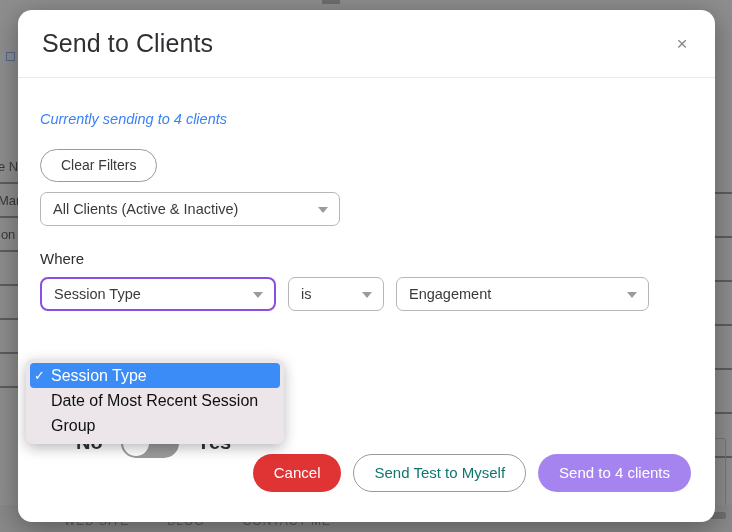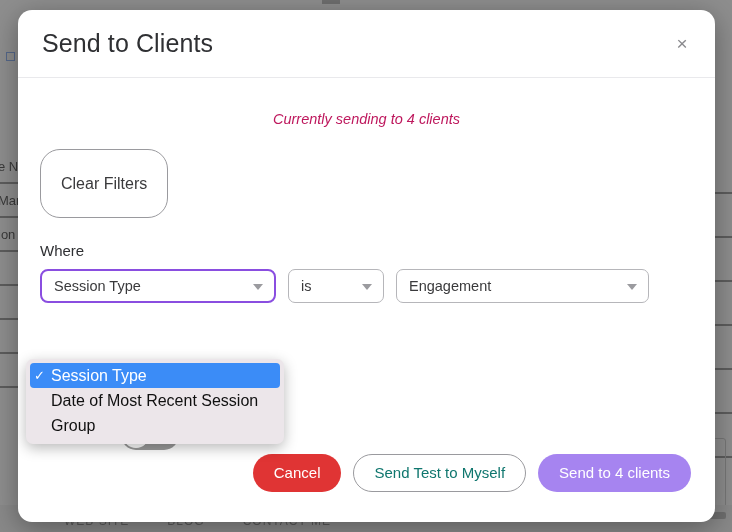--- a/index.html
+++ b/index.html
@@ -165,44 +165,44 @@
     border: none;
     font-family: "Liberation Sans", sans-serif;
   }
 
   .modal-body {
     position: relative;
     padding: 0 22px;
   }
 
   .sending-note {
-    text-align: center;
+    text-align: left;
     font-style: italic;
     font-size: 14.5px;
-    color: #be185d;
+    color: #3b82f6;
     margin-top: 33px;
   }
 
   .row-audience {
     display: flex;
     align-items: center;
     justify-content: space-between;
     margin-top: 22px;
   }
   .field-label {
     font-size: 15px;
     color: #2f3033;
   }
 
   .btn-clear {
     border: 1px solid #9a9a9e;
     background: #fff;
     border-radius: 20px;
-    padding: 24px 20px;
-    font-size: 16px;
+    padding: 7px 20px;
+    font-size: 14px;
     color: #3a3a3c;
     cursor: pointer;
     font-family: "Liberation Sans", sans-serif;
     line-height: 1.2;
   }
 
   .select {
     position: relative;
     display: inline-flex;
     align-items: center;
@@ -383,20 +383,24 @@
     </div>
 
     <div class="modal-body">
 
       <div class="sending-note">Currently sending to 4 clients</div>
 
       <div class="row-audience">
         <button class="btn-clear">Clear Filters</button>
       </div>
 
+      <div class="select select-audience">
+        <span>All Clients (Active &amp; Inactive)</span>
+        <span class="caret"></span>
+      </div>
 
       <div class="where-label">Where</div>
 
       <div class="filter-row">
         <div class="select sel-field focused">
           <span>Session Type</span>
           <span class="caret"></span>
         </div>
         <div class="select sel-op">
           <span>is</span>

